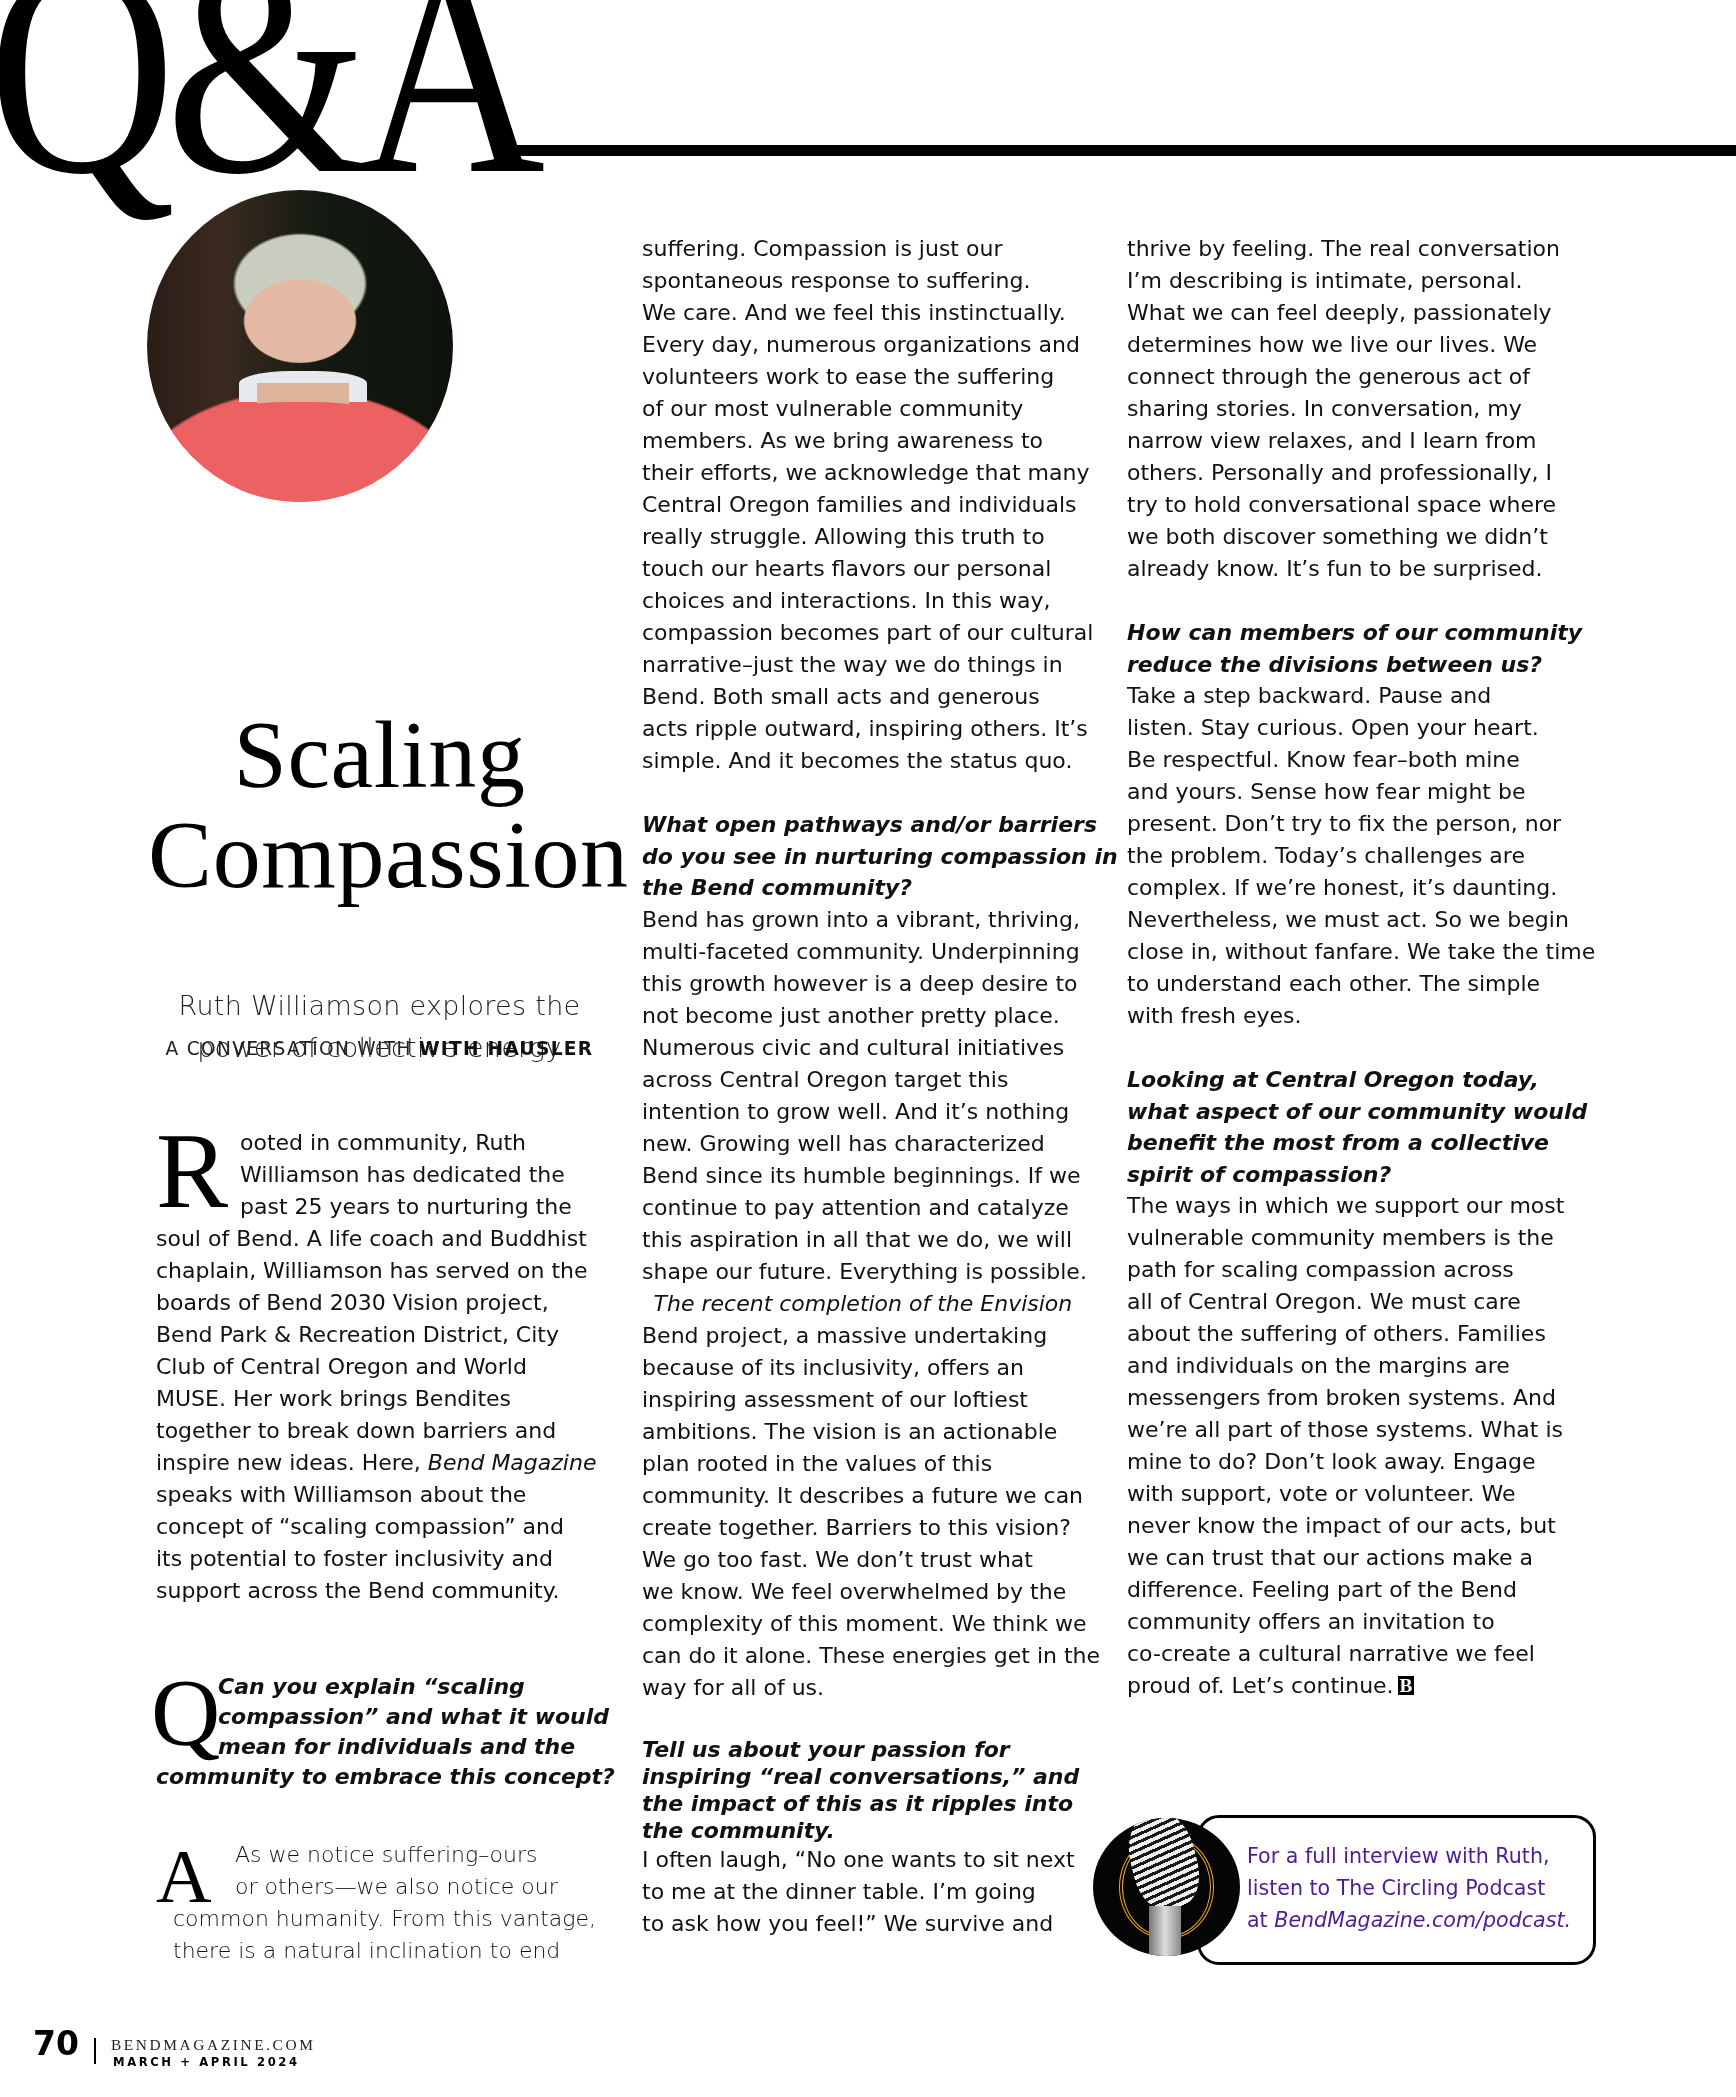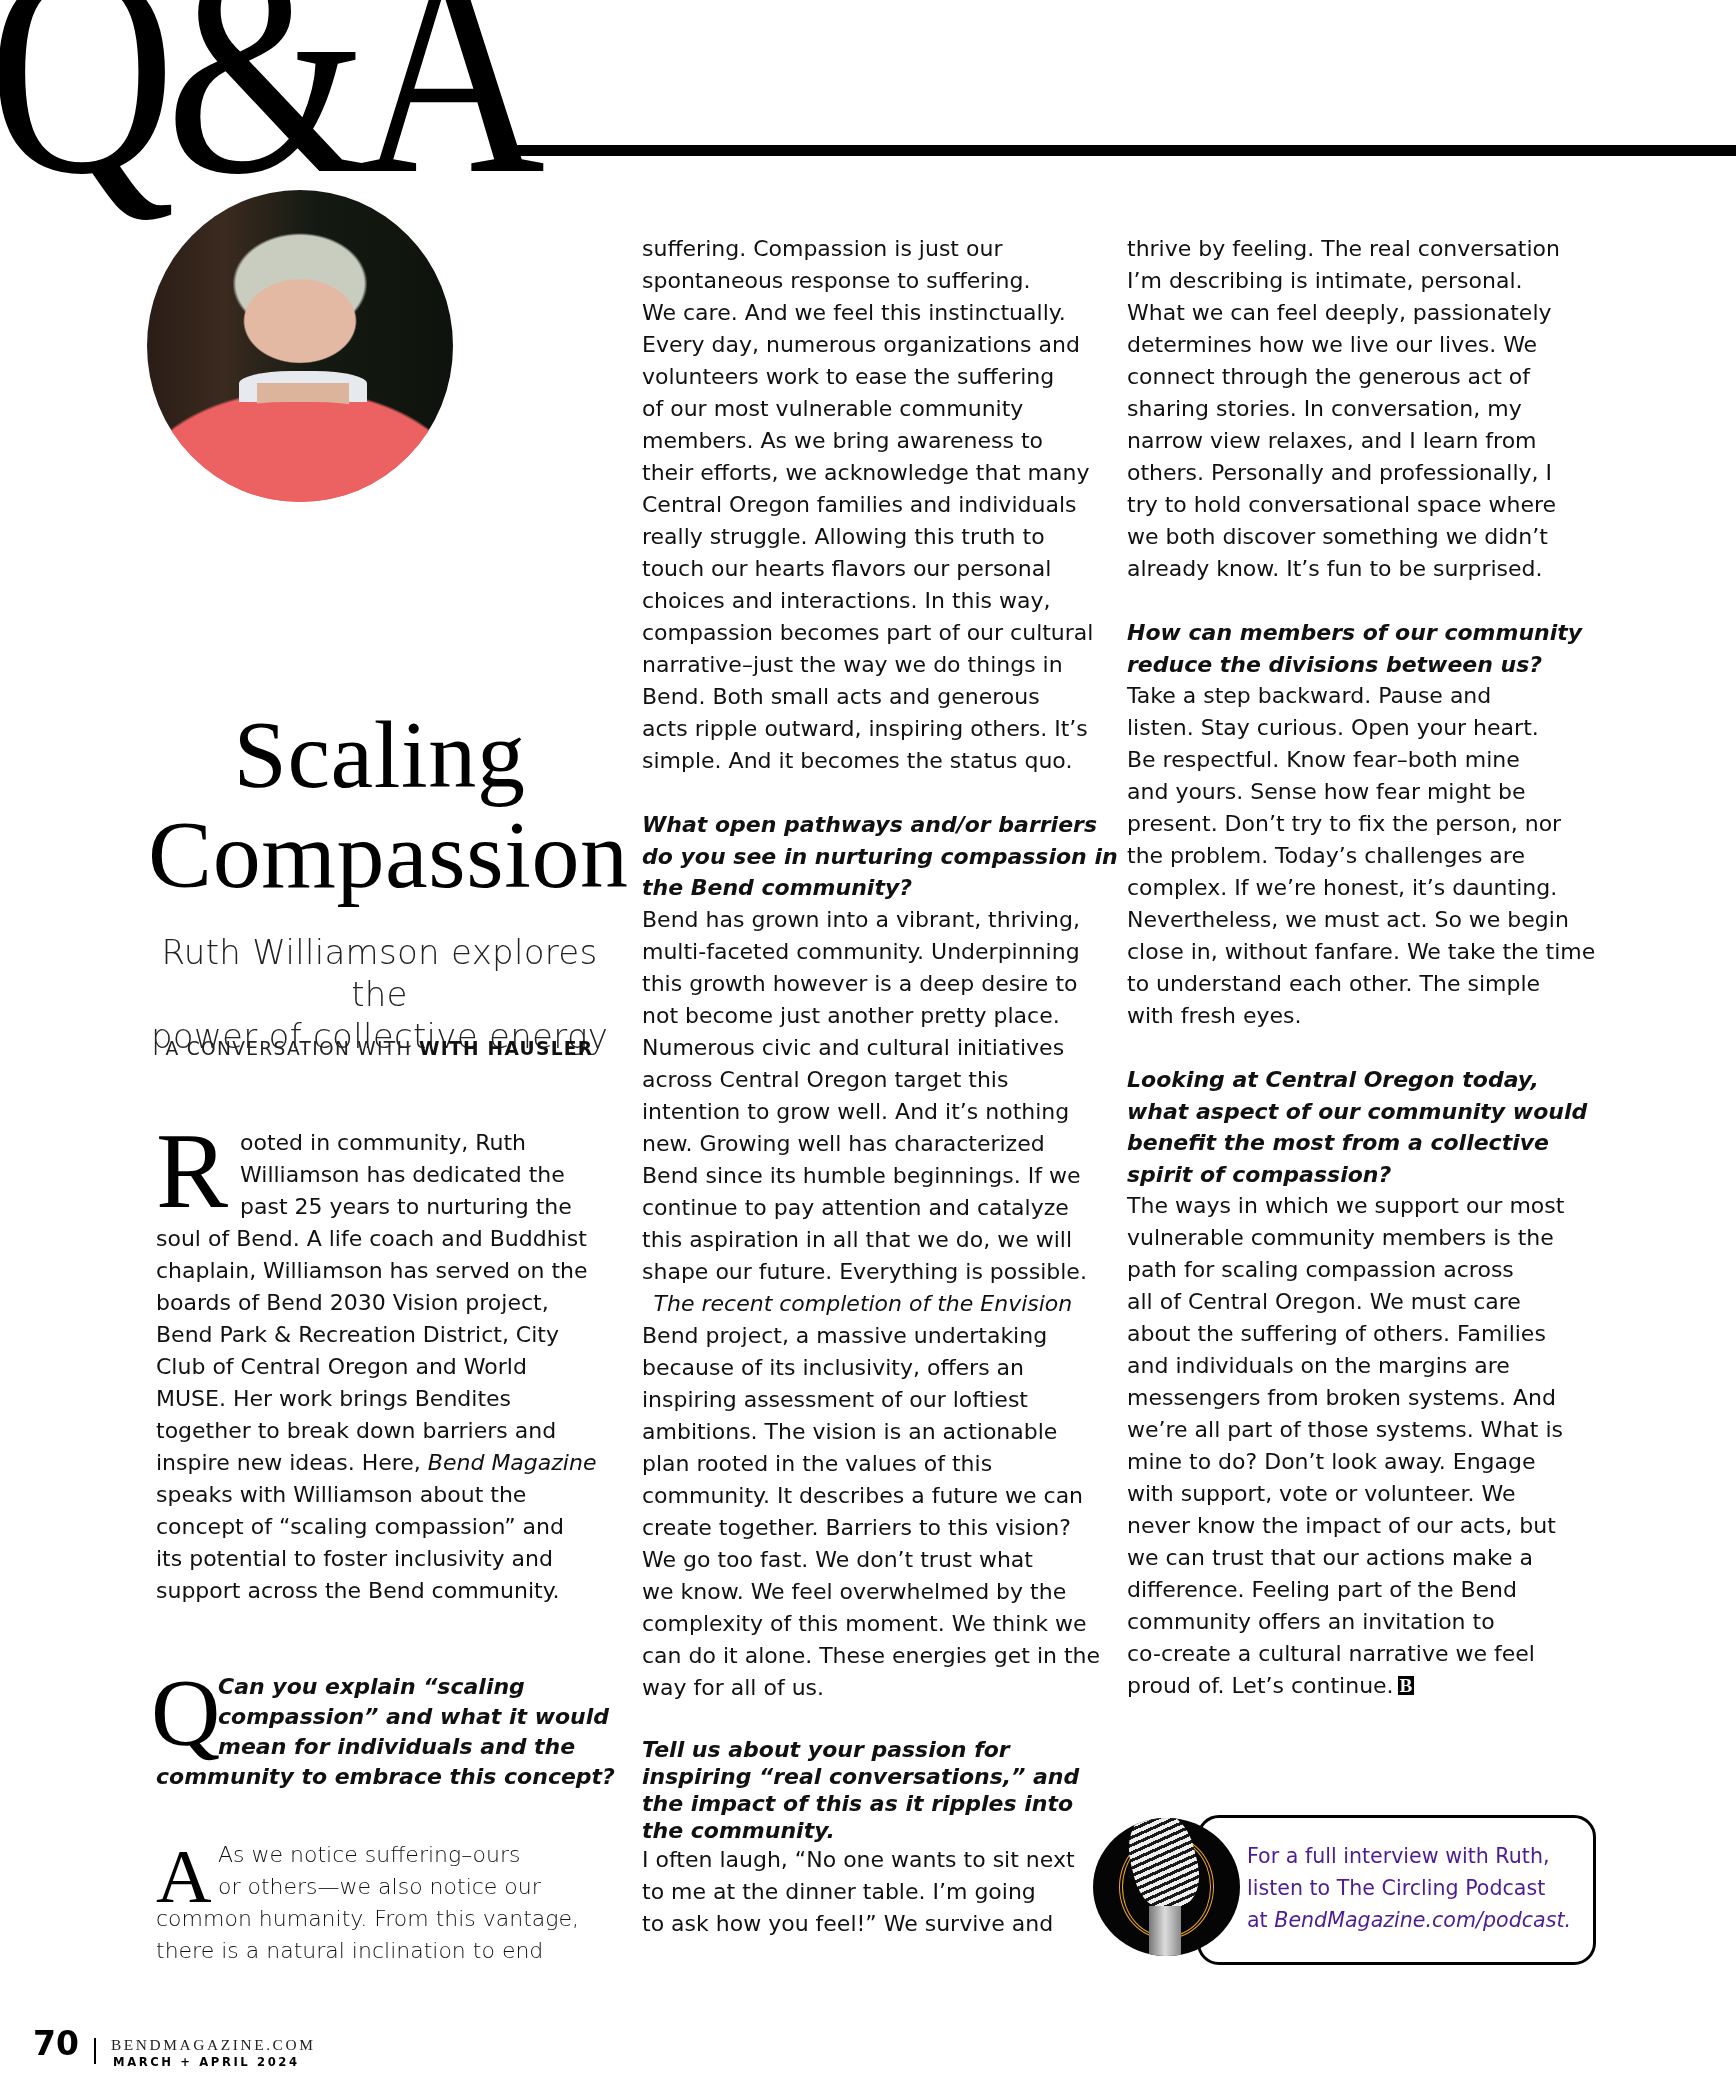--- a/index.html
+++ b/index.html
@@ -35,21 +35,21 @@
   .title {
     position: absolute; left: 148px; width: 463px; text-align: center;
     font-family: "Liberation Serif", "DejaVu Serif", serif; color: #000;
     font-size: 96px; line-height: 96px; letter-spacing: 0.6px;
   }
   .title.l1 { top: 707px; }
   .title.l2 { top: 807px; }
   .subtitle {
     position: absolute; left: 148px; width: 463px; text-align: center;
     font-family: "DejaVu Sans", sans-serif; font-weight: 300;
-    font-size: 34px; line-height: 42px; color: #222; top: 931px;
+    font-size: 27px; line-height: 42px; color: #222; top: 985px;
     letter-spacing: 0.3px;
   }
   .byline {
     position: absolute; left: 148px; width: 463px; text-align: center; top: 1038px;
     font-size: 18.6px; letter-spacing: 1.3px; color: #222;
     font-family: "DejaVu Sans", sans-serif;
   }
   .byline b { font-weight: 700; color: #111; }
 
   
@@ -69,21 +69,21 @@
   .intro .line { font-family: "DejaVu Sans", sans-serif; font-size: 22px; line-height: 32px; white-space: nowrap; }
   .intro .line.in { padding-left: 84px; }
 
   .qblock { position: absolute; left: 156px; top: 1672px; width: 463px; }
   .dropcap.q { left: -5.1px; top: -1.3px; font-size: 96px; line-height: 84px; }
   .qblock .line { font-family: "DejaVu Sans", sans-serif; font-weight: 700; font-style: italic; font-size: 22px; line-height: 30px; white-space: nowrap; }
   .qblock .line.in { padding-left: 62px; }
 
   .ablock { position: absolute; left: 156px; top: 1839px; width: 463px; }
   .dropcap.a { left: 0; top: 5.1px; font-size: 77px; line-height: 64px; }
-  .ablock .line { font-family: "DejaVu Sans", sans-serif; font-weight: 300; font-size: 22px; line-height: 32px; white-space: nowrap; }
+  .ablock .line { font-family: "DejaVu Sans", sans-serif; font-weight: 300; font-size: 22px; line-height: 32px; white-space: nowrap; margin-left: 17px; }
   .ablock .line.in { padding-left: 62px; }
 
   .endmark { display: inline-block; font-family: "Liberation Serif", serif; font-weight: 700; font-size: 19.3px; background: #000; color: #fff; padding: 0 1.9px; line-height: 19.3px; vertical-align: 1.3px; margin-left: 3.9px; }
 
   
   .callout {
     position: absolute; left: 1197px; top: 1815px; width: 399px; height: 150px;
     border: 3.2px solid #000; border-radius: 22px; background: #fff;
   }
   .mic {

